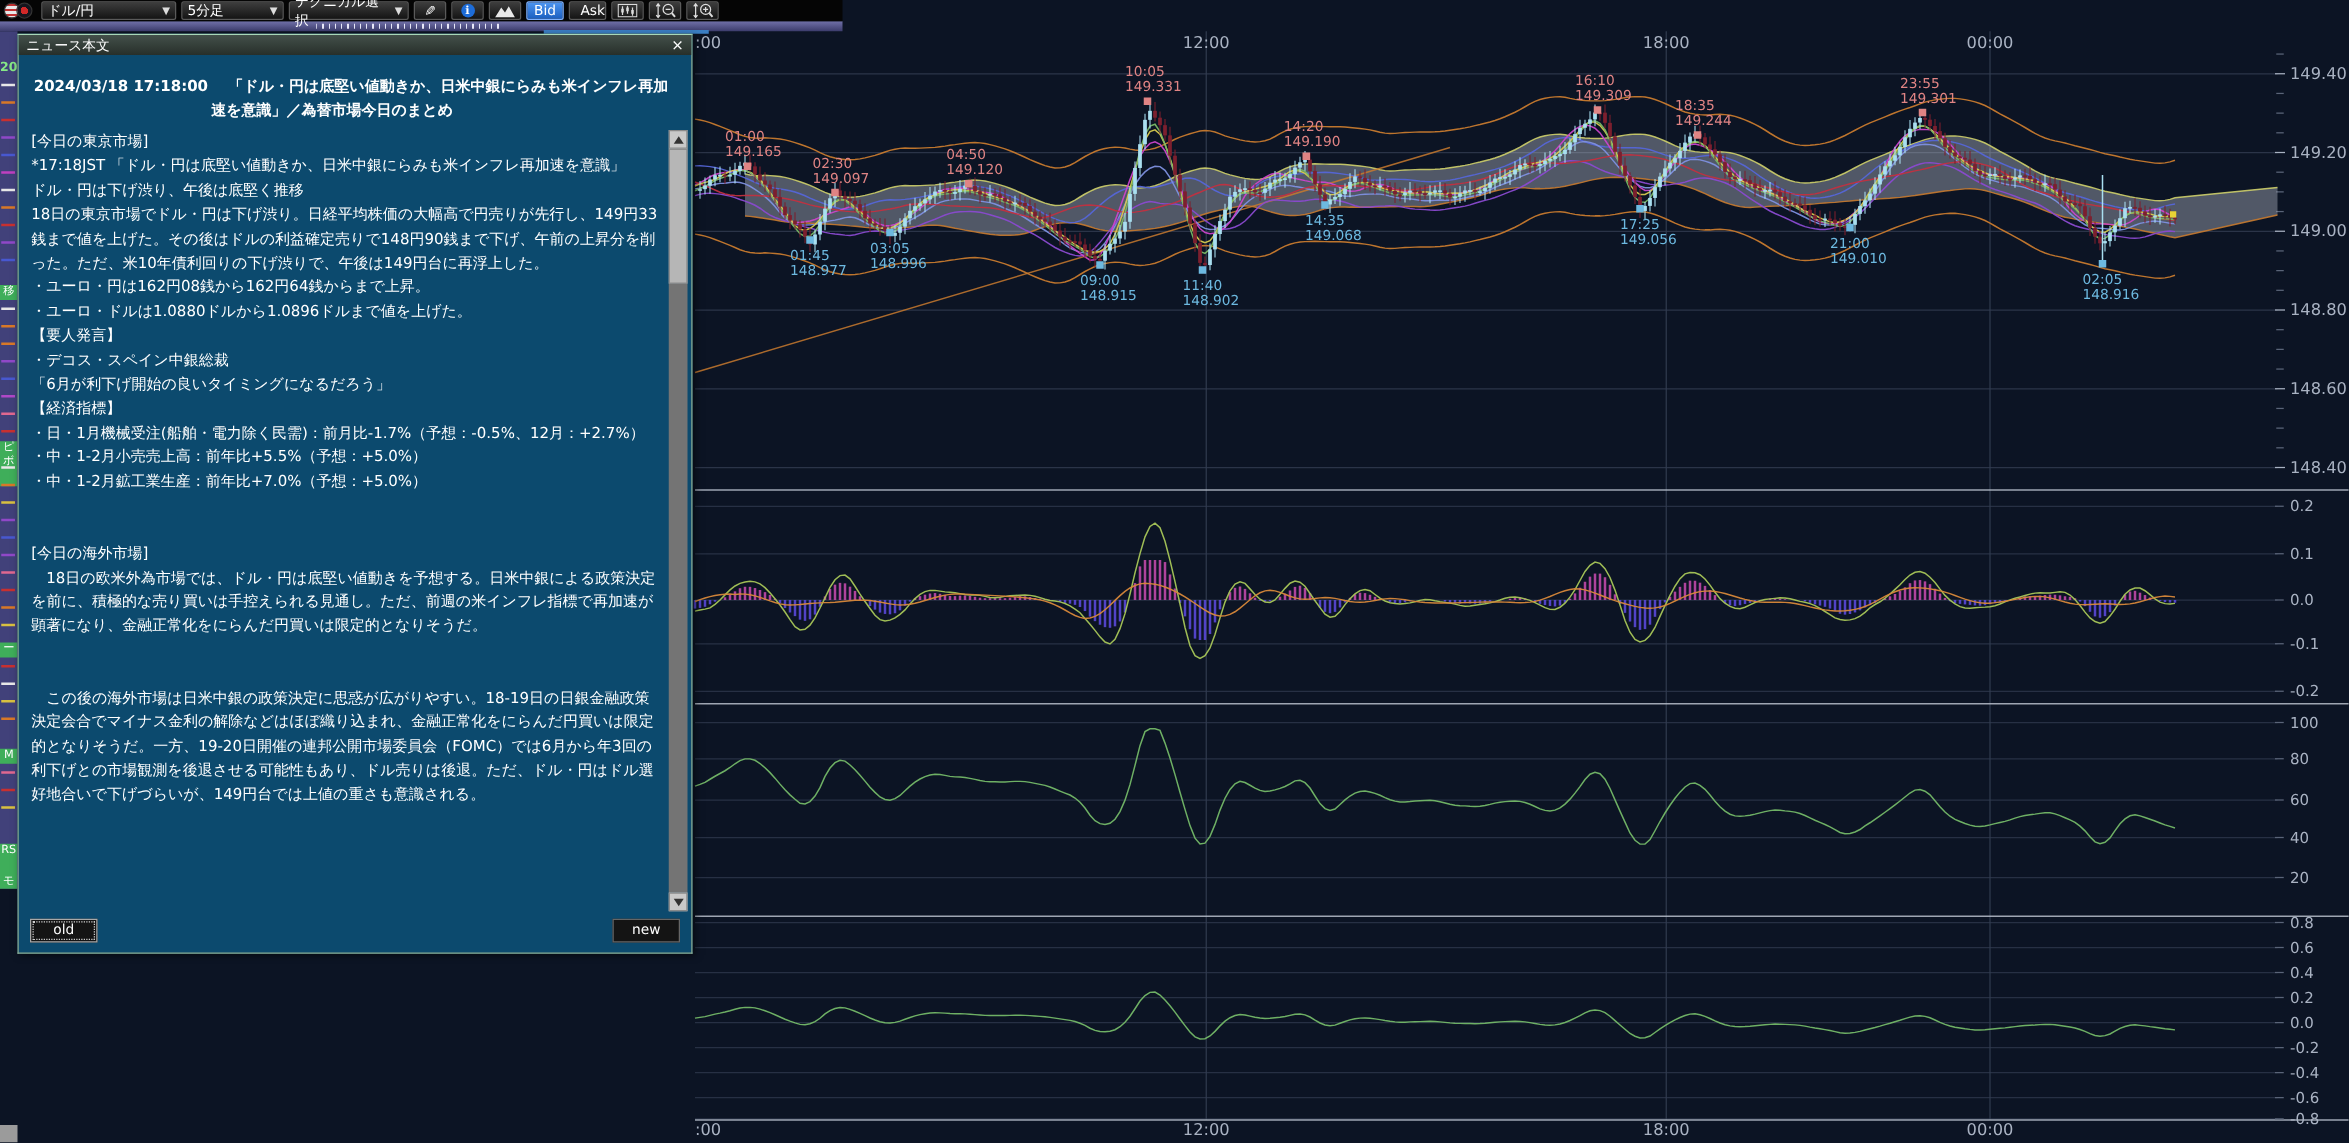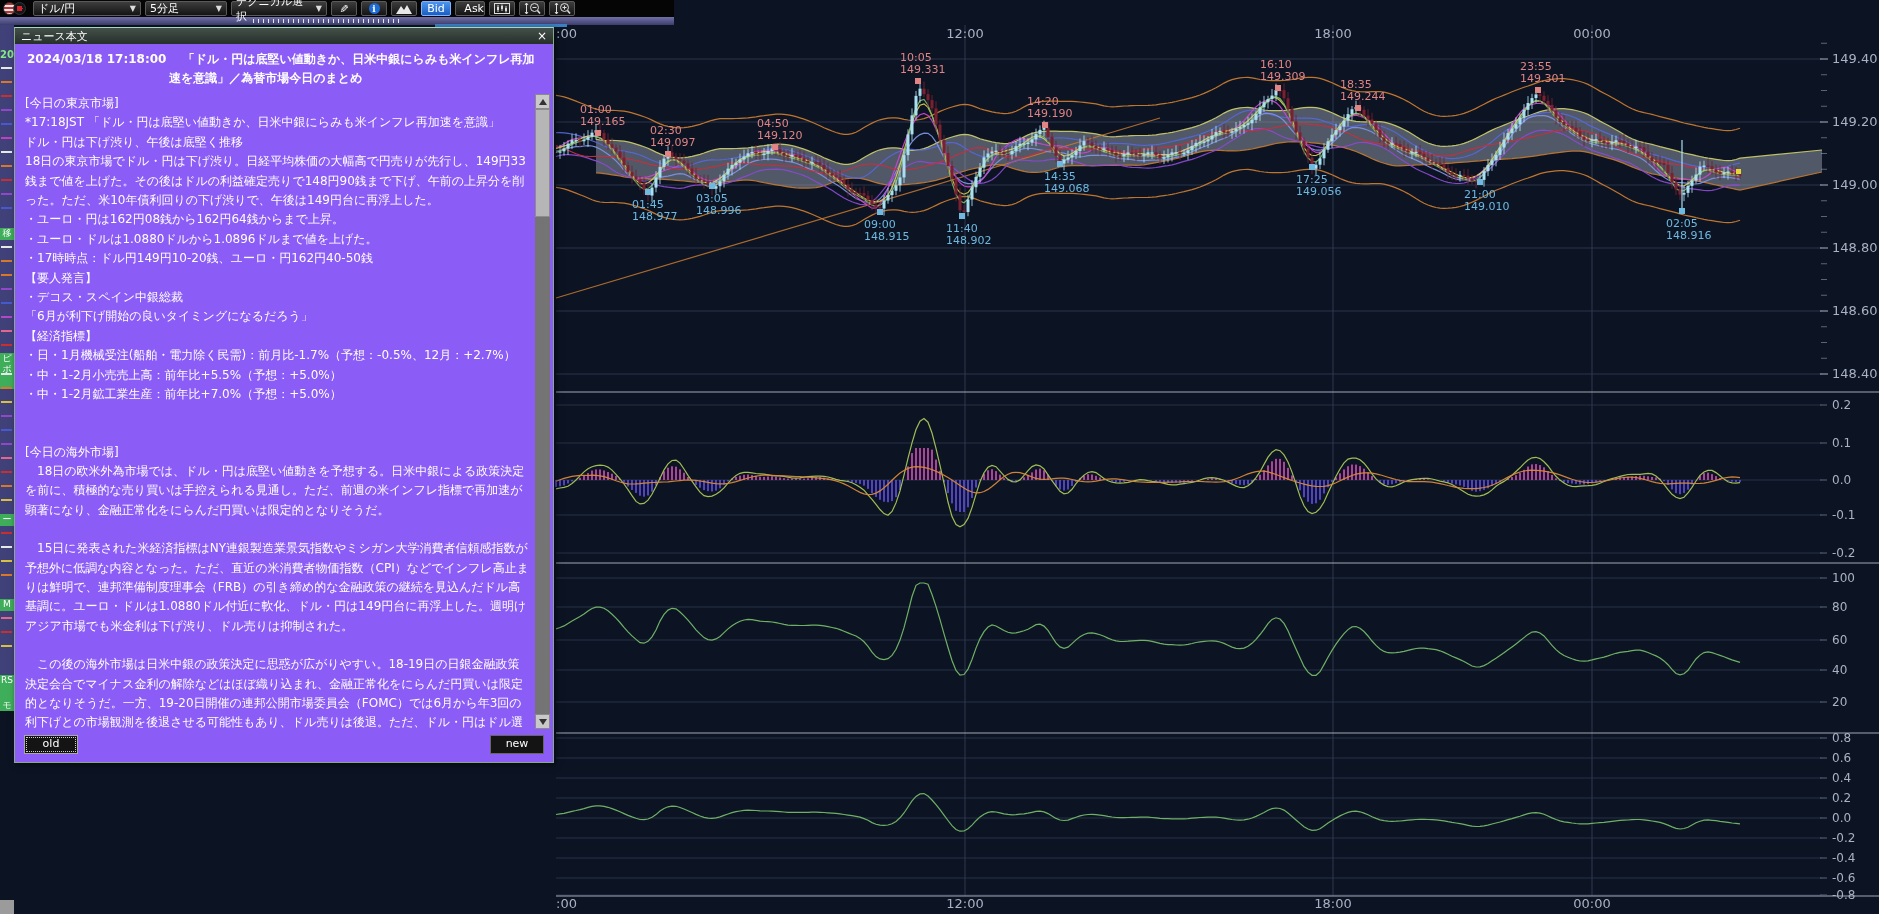--- a/index.html
+++ b/index.html
@@ -37,27 +37,27 @@
   
   #sidebar{position:absolute;top:25px;left:0;width:14px;height:686px;background:#41417a;z-index:3;overflow:hidden}
   .sb-lab{position:absolute;left:0;width:14px;background:#3fae5a;color:#fff;font-size:9px;line-height:11px;
           text-align:center;overflow:hidden}
   .sb-lab.txt{background:transparent;color:#86e886;font-size:10px;font-weight:bold}
   .sb-dash{position:absolute;left:1px;width:11px;height:2px}
   #corner{position:absolute;left:0;top:900px;width:14px;height:14px;background:#9b9b9b;z-index:3}
 
   
   #news{position:absolute;left:14px;top:27px;width:540px;height:736px;z-index:10;
-        background:#8b5cf6;border:1px solid #89a98f;border-top-color:#a8d8b8;box-sizing:border-box;
+        background:#0c4a6e;border:1px solid #89a98f;border-top-color:#a8d8b8;box-sizing:border-box;
         display:flex;flex-direction:column;box-shadow:2px 2px 6px rgba(0,0,0,.55)}
   .n-title{height:16px;flex:0 0 16px;background:linear-gradient(#43504a,#272f2a);color:#fff;font-size:11px;
            display:flex;align-items:center;justify-content:space-between;padding:0 6px}
   .n-close{color:#fff;font-size:12px;line-height:12px;cursor:default}
   .n-head{flex:0 0 auto;color:#fff;font-size:12px;font-weight:bold;line-height:19px;
-          padding:6px 14px 6px 12px;padding-left:154px;text-indent:-142px}
+          padding:16px 14px 6px 12px;padding-left:154px;text-indent:-142px}
   .n-bodywrap{flex:1;position:relative;overflow:hidden}
   #news-body{position:absolute;inset:0 24px 0 10px;color:#fff;font-size:12px;line-height:19.4px;overflow:hidden}
   .np{min-height:19px;white-space:normal;word-break:break-all}
   .vscroll{position:absolute;top:0;right:3px;bottom:2px;width:15px;display:flex;flex-direction:column}
   .sc-btn{height:15px;flex:0 0 15px;background:#c9c9c9;border:1px solid #8a8a8a;box-sizing:border-box;
           display:flex;align-items:center;justify-content:center}
   .tri-up{width:0;height:0;border-left:4px solid transparent;border-right:4px solid transparent;border-bottom:6px solid #333}
   .tri-dn{width:0;height:0;border-left:4px solid transparent;border-right:4px solid transparent;border-top:6px solid #333}
   .sc-thumb{height:108px;flex:0 0 108px;background:#b6b6b6;border:1px solid #8d8d8d;box-sizing:border-box}
   .sc-track{flex:1;background:#747474}
@@ -1237,34 +1237,32 @@
     <span>　</span><span>「ドル・円は底堅い値動きか、日米中銀にらみも米インフレ再加速を意識」／</span><span>為替市場今日のまとめ</span>
   </div>
   <div class="n-bodywrap">
     <div id="news-body">
         <div class="np">[今日の東京市場]</div>
         <div class="np">*17:18JST 「ドル・円は底堅い値動きか、日米中銀にらみも米インフレ再加速を意識」</div>
         <div class="np">ドル・円は下げ渋り、午後は底堅く推移</div>
         <div class="np">18日の東京市場でドル・円は下げ渋り。日経平均株価の大幅高で円売りが先行し、149円33銭まで値を上げた。その後はドルの利益確定売りで148円90銭まで下げ、午前の上昇分を削った。ただ、米10年債利回りの下げ渋りで、午後は149円台に再浮上した。</div>
         <div class="np">・ユーロ・円は162円08銭から162円64銭からまで上昇。</div>
         <div class="np">・ユーロ・ドルは1.0880ドルから1.0896ドルまで値を上げた。</div>
-        <div class="np">・17時時点：ドル円149円10-20銭、ユーロ・円162円40-50銭</div>
         <div class="np">【要人発言】</div>
         <div class="np">・デコス・スペイン中銀総裁</div>
         <div class="np">「6月が利下げ開始の良いタイミングになるだろう」</div>
         <div class="np">【経済指標】</div>
         <div class="np">・日・1月機械受注(船舶・電力除く民需)：前月比-1.7%（予想：-0.5%、12月：+2.7%）</div>
         <div class="np">・中・1-2月小売売上高：前年比+5.5%（予想：+5.0%）</div>
         <div class="np">・中・1-2月鉱工業生産：前年比+7.0%（予想：+5.0%）</div>
         <div class="np"></div>
         <div class="np"></div>
         <div class="np">[今日の海外市場]</div>
         <div class="np">　18日の欧米外為市場では、ドル・円は底堅い値動きを予想する。日米中銀による政策決定を前に、積極的な売り買いは手控えられる見通し。ただ、前週の米インフレ指標で再加速が顕著になり、金融正常化をにらんだ円買いは限定的となりそうだ。</div>
         <div class="np"></div>
-        <div class="np">　15日に発表された米経済指標はNY連銀製造業景気指数やミシガン大学消費者信頼感指数が予想外に低調な内容となった。ただ、直近の米消費者物価指数（CPI）などでインフレ高止まりは鮮明で、連邦準備制度理事会（FRB）の引き締め的な金融政策の継続を見込んだドル高基調に。ユーロ・ドルは1.0880ドル付近に軟化、ドル・円は149円台に再浮上した。週明けアジア市場でも米金利は下げ渋り、ドル売りは抑制された。</div>
         <div class="np"></div>
         <div class="np">　この後の海外市場は日米中銀の政策決定に思惑が広がりやすい。18-19日の日銀金融政策決定会合でマイナス金利の解除などはほぼ織り込まれ、金融正常化をにらんだ円買いは限定的となりそうだ。一方、19-20日開催の連邦公開市場委員会（FOMC）では6月から年3回の利下げとの市場観測を後退させる可能性もあり、ドル売りは後退。ただ、ドル・円はドル選好地合いで下げづらいが、149円台では上値の重さも意識される。</div>
       </div>
     <div class="vscroll">
       <div class="sc-btn">
           <div class="tri-up"></div>
         </div>
       <div class="sc-thumb"></div>
       <div class="sc-track"></div>
       <div class="sc-btn">

